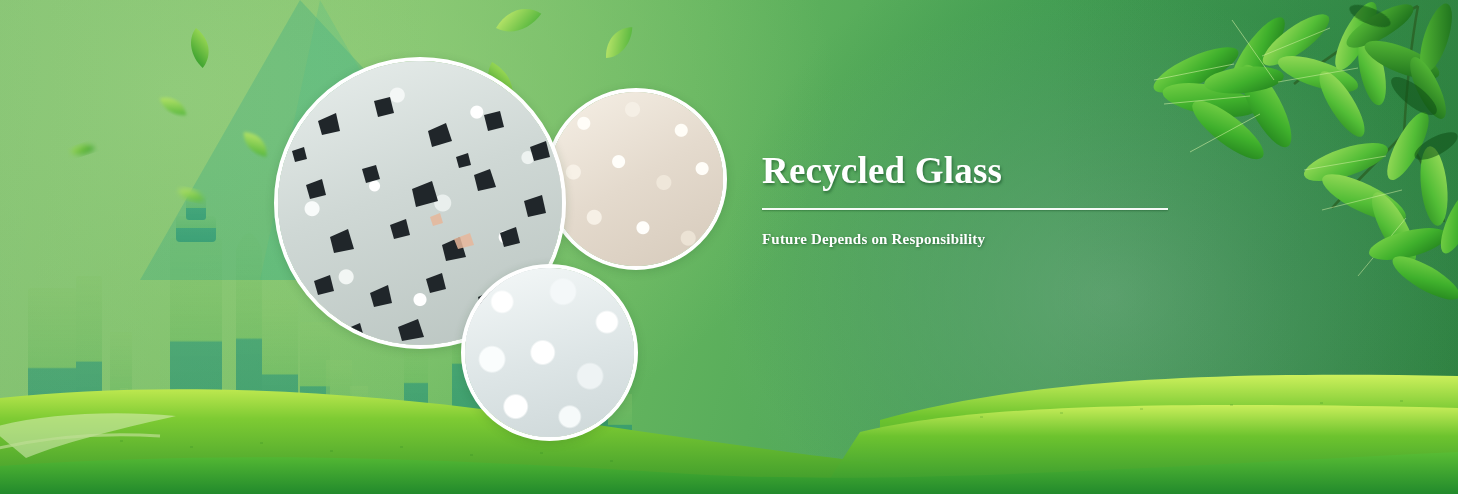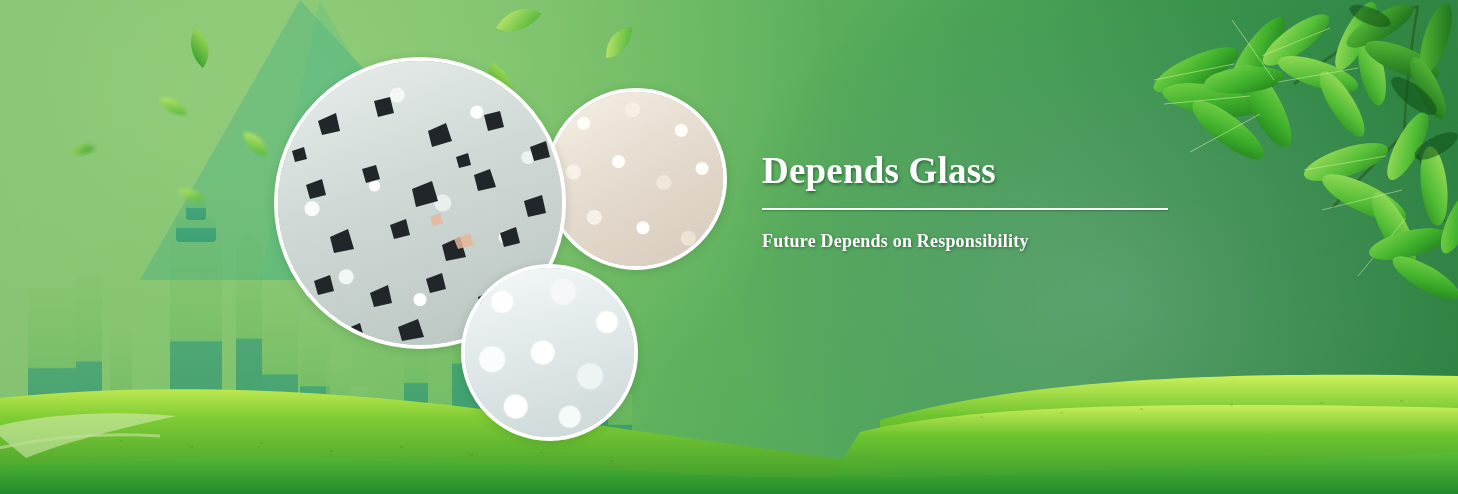--- a/index.html
+++ b/index.html
@@ -151,21 +151,21 @@
     background: #ffffff;
     box-shadow: 0 1px 2px rgba(10,60,25,0.4);
     opacity: .95;
   }
   .tagline {
     margin: 0;
     padding-top: 21px;
     color: #ffffff;
     font-family: "Liberation Serif", serif;
     font-weight: bold;
-    font-size: 18px;
+    font-size: 15px;
     letter-spacing: .2px;
     text-shadow: 1px 1px 3px rgba(10,60,25,0.5);
     white-space: nowrap;
   }
 </style>
 </head>
 <body>
 
 <div id="banner">
 
@@ -440,18 +440,18 @@
           <rect x="1060" y="58" width="3" height="2"></rect>
         <rect x="1140" y="54" width="3" height="2"></rect>
           <rect x="1230" y="50" width="3" height="2"></rect>
         <rect x="1320" y="48" width="3" height="2"></rect>
           <rect x="1400" y="46" width="3" height="2"></rect>
       </g>
     </svg>
   </div>
 
   <div class="text-block">
-    <h1 class="headline">Depends Glass</h1>
+    <h1 class="headline">Recycled Glass</h1>
     <div class="divider"></div>
     <p class="tagline">Future Depends on Responsibility</p>
   </div>
 
 </div>
 
 </body></html>

